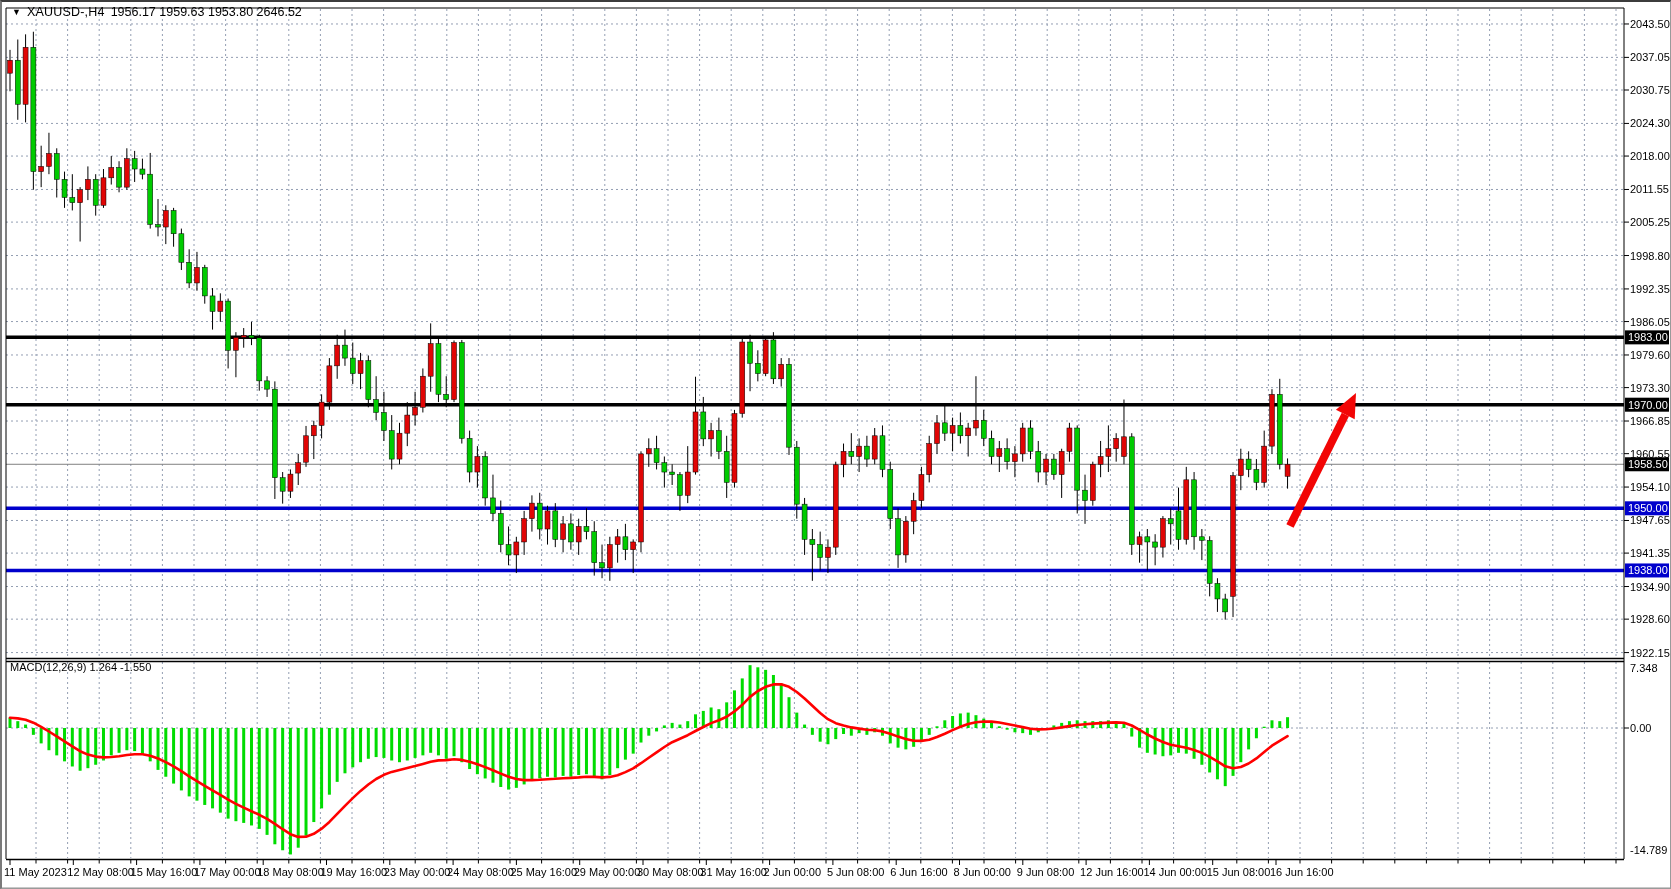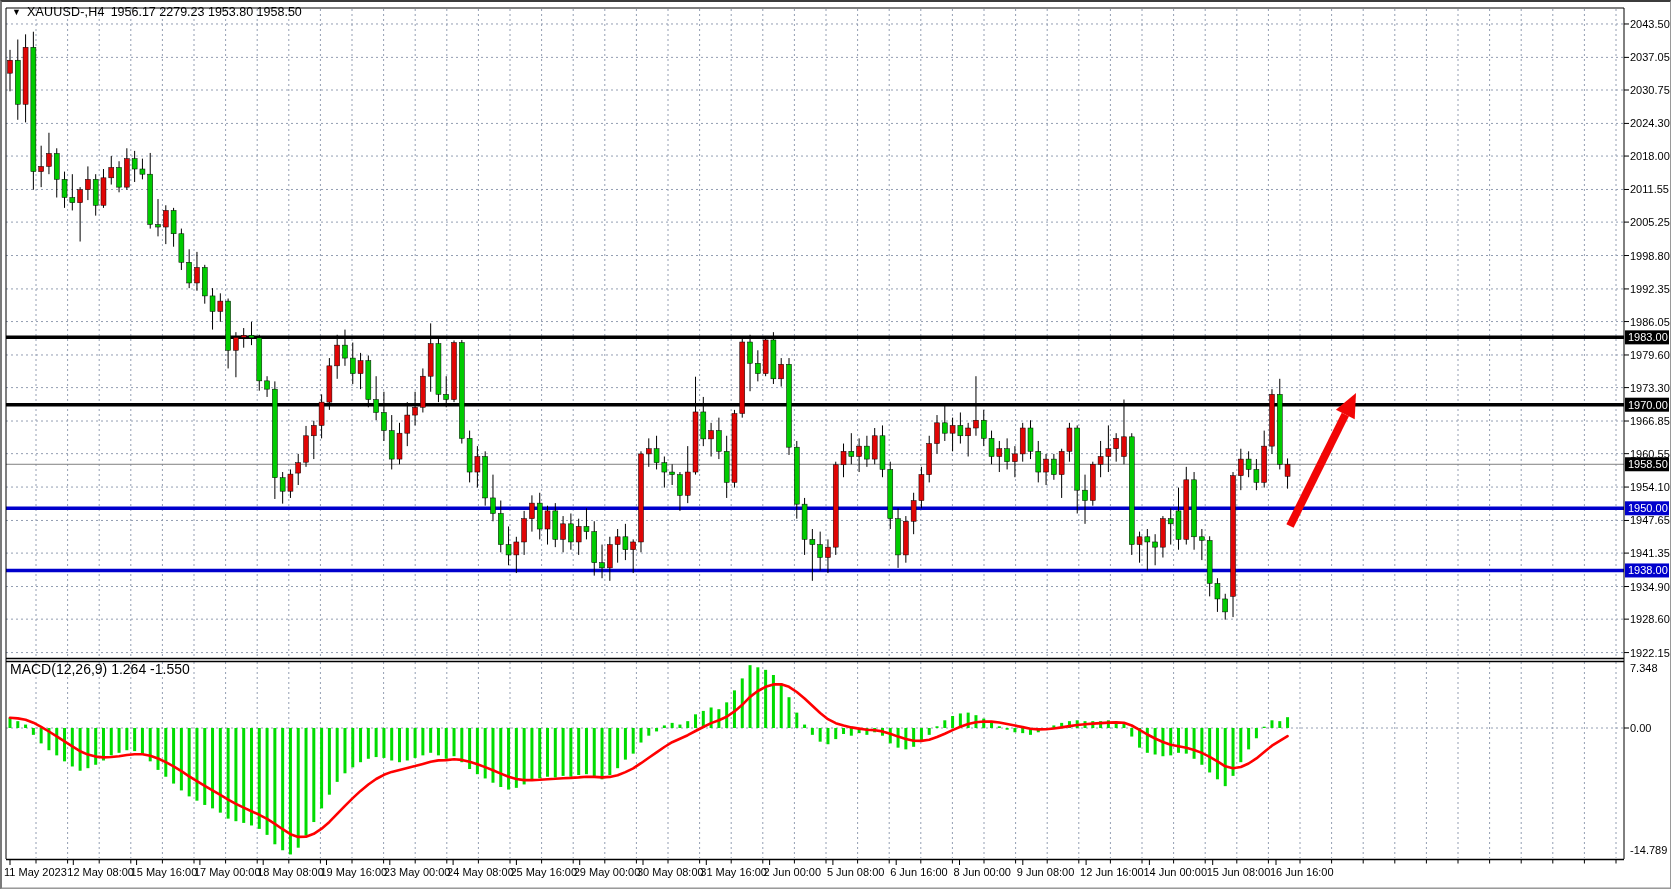--- a/index.html
+++ b/index.html
@@ -4,35 +4,35 @@
 <style>
   html,body{margin:0;padding:0;background:#e8e8e8;}
   .window{position:relative;width:1671px;height:889px;background:#ffffff;
           font-family:"Liberation Sans",sans-serif;overflow:hidden;
           border-top:2px solid #3c3c3c;border-left:2px solid #7a7a7a;
           border-right:1px solid #9a9a9a;border-bottom:1px solid #9a9a9a;box-sizing:border-box;}
   .chart-title{position:absolute;left:10px;top:3px;font-size:12.5px;color:#000;z-index:5;
                display:flex;align-items:center;gap:6px;white-space:nowrap;}
   .chart-title .tri{font-size:9px;line-height:12px;}
   .chart-title .sym{letter-spacing:.2px;}
-  .macd-title{position:absolute;left:8px;top:659px;font-size:14px;color:#000;z-index:5;white-space:nowrap;text-align:center;}
+  .macd-title{position:absolute;left:8px;top:659px;font-size:11px;color:#000;z-index:5;white-space:nowrap;text-align:center;}
   svg text{font-family:"Liberation Sans",sans-serif;}
   .axlbl{font-size:11px;fill:#000;}
   .badge-txt{font-size:11px;fill:#fff;}
   .tmlbl{font-size:11px;fill:#000;}
 </style>
 </head>
 <body>
 
 <div class="window">
 
   <div class="chart-title">
     <span class="tri">▼</span>
     <span class="sym">XAUUSD-,H4</span>
-    <span class="quote">1956.17 2279.23 1953.80 1958.50</span>
+    <span class="quote">1956.17 1959.63 1953.80 2646.52</span>
   </div>
 
   <div class="macd-title">
     <span>MACD(12,26,9)</span>
     <span>1.264</span>
     <span>-1.550</span>
   </div>
 
   <svg id="cv" width="1671" height="889" viewBox="0 0 1671 889" xmlns="http://www.w3.org/2000/svg">
       <rect x="0" y="0" width="1671" height="889" fill="#ffffff"></rect>

